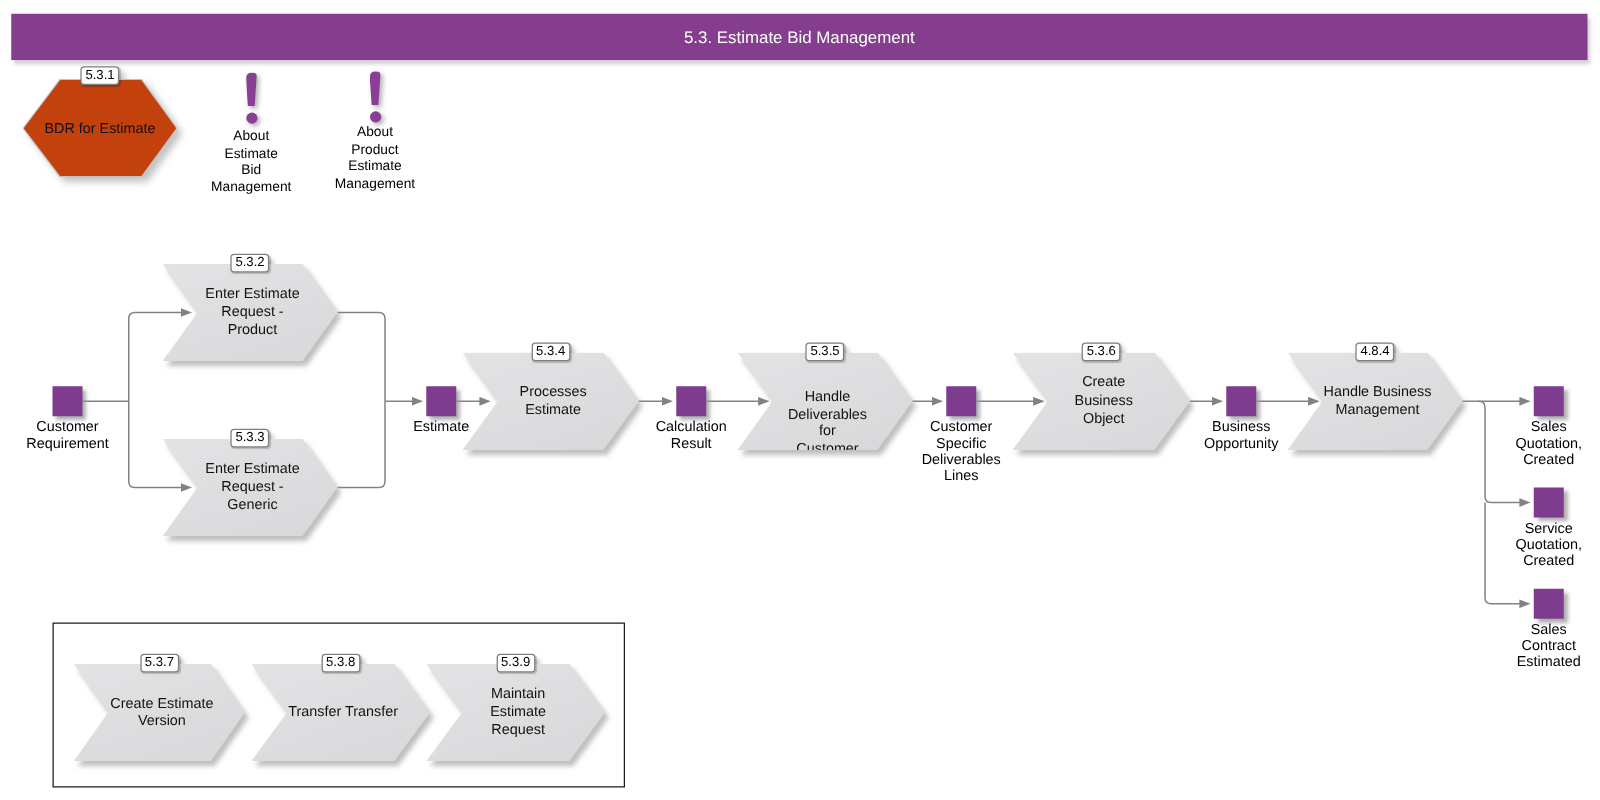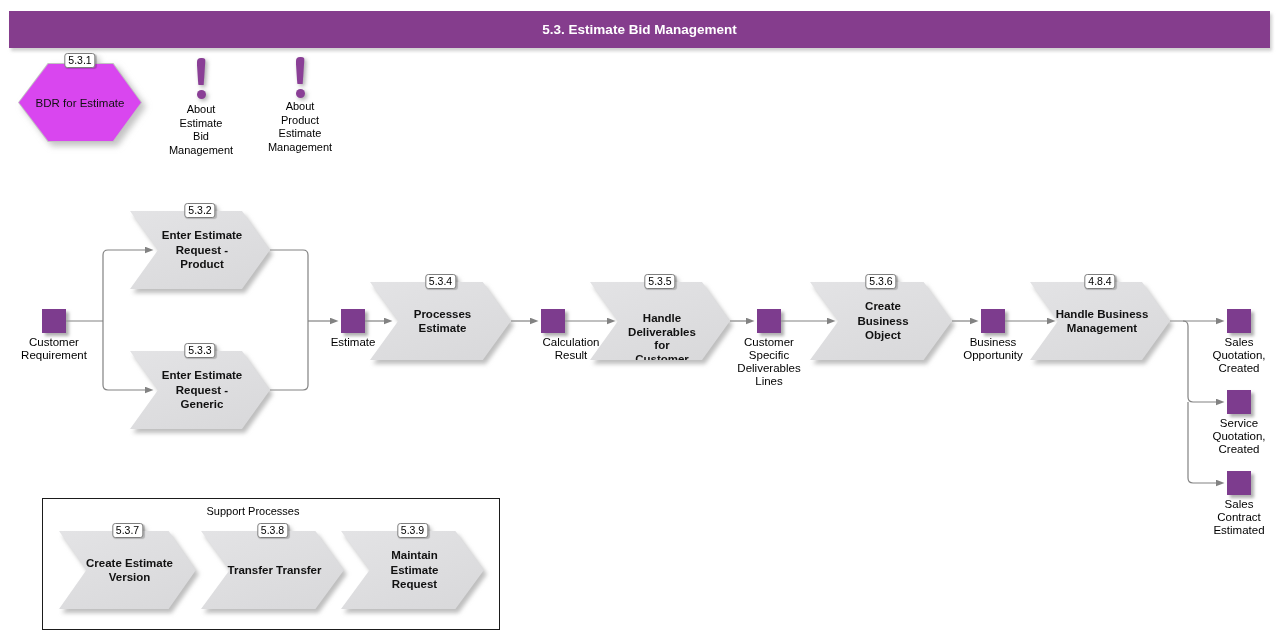--- a/index.html
+++ b/index.html
@@ -1,49 +1,49 @@
 <!DOCTYPE html>
 <html><head>
 <meta charset="utf-8">
 <style>
   html,body { margin:0; padding:0; background:#fff; }
   .canvas { position:relative; width:1280px; height:640px; background:#ffffff;
             font-family:"Liberation Sans", sans-serif; overflow:hidden; }
 
   .titlebar { position:absolute; left:9px; top:11px; width:1261px; height:37px;
               background:#853D8D; color:#ffffff; display:flex; align-items:center;
-              justify-content:center; font-weight:bold; font-size:13.5px;
+              justify-content:center; font-weight:normal; font-size:13.5px;
               box-shadow:2px 3px 3px rgba(170,170,170,.55); }
 
   svg.connectors { position:absolute; left:0; top:0; z-index:1; }
 
   .chev-wrap { position:absolute; z-index:2;
                filter:drop-shadow(3px 4px 2px rgba(155,155,155,.65)); }
   .chev { width:100%; height:100%;
           background:linear-gradient(160deg,#e3e3e5 0%,#d8d8da 100%);
           clip-path:polygon(0 0,80% 0,100% 50%,80% 100%,0 100%,20% 50%);
-          display:flex; align-items:center; justify-content:center;font-weight:bold; }
+          display:flex; align-items:center; justify-content:center; }
   .chev span { text-align:center; font-size:11.5px; line-height:14.5px;
                white-space:pre-line; color:#111; width:100%; padding-left:4px; }
 
   .badge { position:absolute; left:50%; transform:translateX(-50%); top:-8px;
            background:#ffffff; border:1px solid #7f7f7f; border-radius:3px;
            padding:0 3px; font-size:10.5px; line-height:13px; color:#000;
            box-shadow:1px 1px 1px rgba(0,0,0,.2); white-space:nowrap; z-index:4;text-align:right; }
 
   .sq { position:absolute; width:24px; height:24px; background:#7D3C8E; z-index:2;
         box-shadow:3px 3px 3px rgba(150,150,150,.75); }
   .evlabel { position:absolute; text-align:center; font-size:11.5px; line-height:13px;
              white-space:pre-line; color:#000; z-index:2; }
 
   .hex-wrap { position:absolute; left:18px; top:63px; width:124px; height:79px;
               filter:drop-shadow(4px 4px 3px rgba(155,155,155,.6)); z-index:2; }
   .hex-outer { position:absolute; left:0; top:0; right:0; bottom:0; background:#c2c2c2;
                clip-path:polygon(24% 0,77% 0,100% 50%,77% 100%,24% 100%,0 50%); }
-  .hex-inner { position:absolute; left:1px; top:1px; right:1px; bottom:1px; background:#d946ef;
+  .hex-inner { position:absolute; left:1px; top:1px; right:1px; bottom:1px; background:#c2410c;
                clip-path:polygon(24% 0,77% 0,100% 50%,77% 100%,24% 100%,0 50%);
                display:flex; align-items:center; justify-content:center;
                font-size:11.5px; color:#111; }
 
   .excl { position:absolute; width:12px; z-index:2;
           filter:drop-shadow(2px 2px 2px rgba(150,150,150,.8)); }
   .excl .bar { width:9px; height:27px; background:#8A3F96; margin:0 auto;
                border-radius:4px 4px 2px 2px;
                clip-path:polygon(0 0,100% 0,80% 100%,20% 100%); }
   .excl .dot { width:9px; height:9px; border-radius:50%; background:#8A3F96;
@@ -171,21 +171,21 @@
   </div>
 
   <div class="sq" style="left:42px; top:309px;"></div>
   <div class="evlabel" style="left:-1px; top:336px; width:110px;">Customer
 Requirement</div>
 
   <div class="sq" style="left:341px; top:309px;"></div>
   <div class="evlabel" style="left:303px; top:336px; width:100px;">Estimate</div>
 
   <div class="sq" style="left:541px; top:309px;"></div>
-  <div class="evlabel" style="left:521px; top:336px; width:100px;">Calculation
+  <div class="evlabel" style="left:503px; top:336px; width:100px;">Calculation
 Result</div>
 
   <div class="sq" style="left:757px; top:309px;"></div>
   <div class="evlabel" style="left:719px; top:336px; width:100px;">Customer
 Specific
 Deliverables
 Lines</div>
 
   <div class="sq" style="left:981px; top:309px;"></div>
   <div class="evlabel" style="left:943px; top:336px; width:100px;">Business
@@ -200,21 +200,20 @@
   <div class="evlabel" style="left:1189px; top:417px; width:100px;">Service
 Quotation,
 Created</div>
 
   <div class="sq" style="left:1227px; top:471px;"></div>
   <div class="evlabel" style="left:1189px; top:498px; width:100px;">Sales
 Contract
 Estimated</div>
 
   <div class="support">
-    <div class="support-title">Support Processes</div>
 
     <div class="chev-wrap" style="left:16px; top:32px; width:137px; height:78px;">
       <div class="chev">
           <span>Create Estimate
 Version</span>
         </div>
       <span class="badge">5.3.7</span>
     </div>
 
     <div class="chev-wrap" style="left:158px; top:32px; width:143px; height:78px;">

